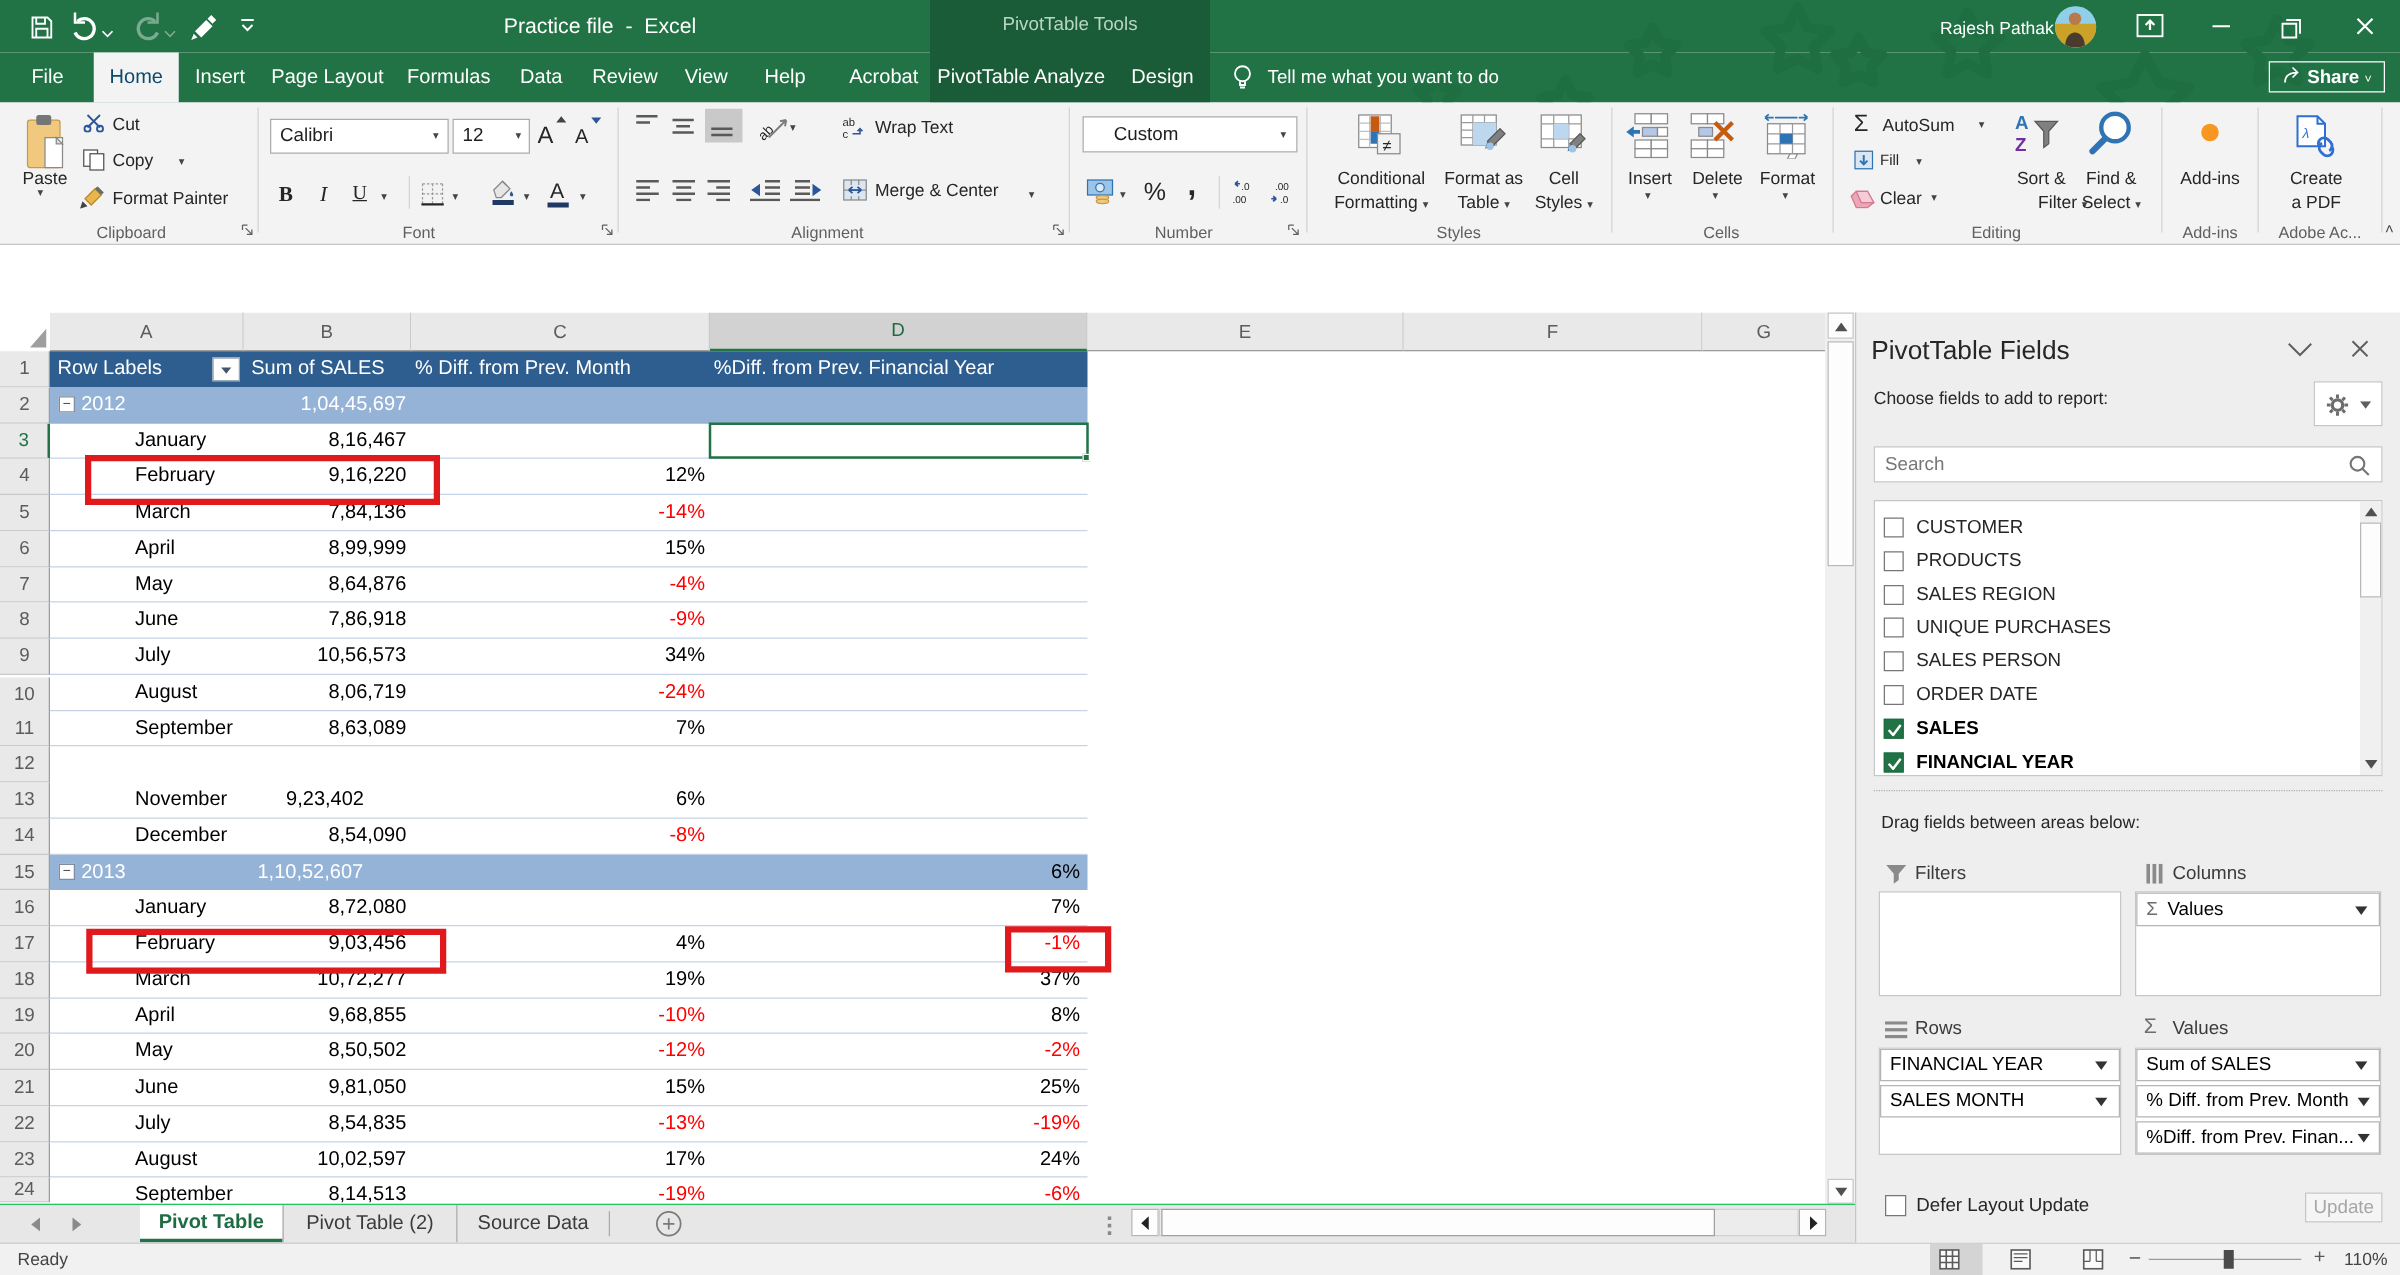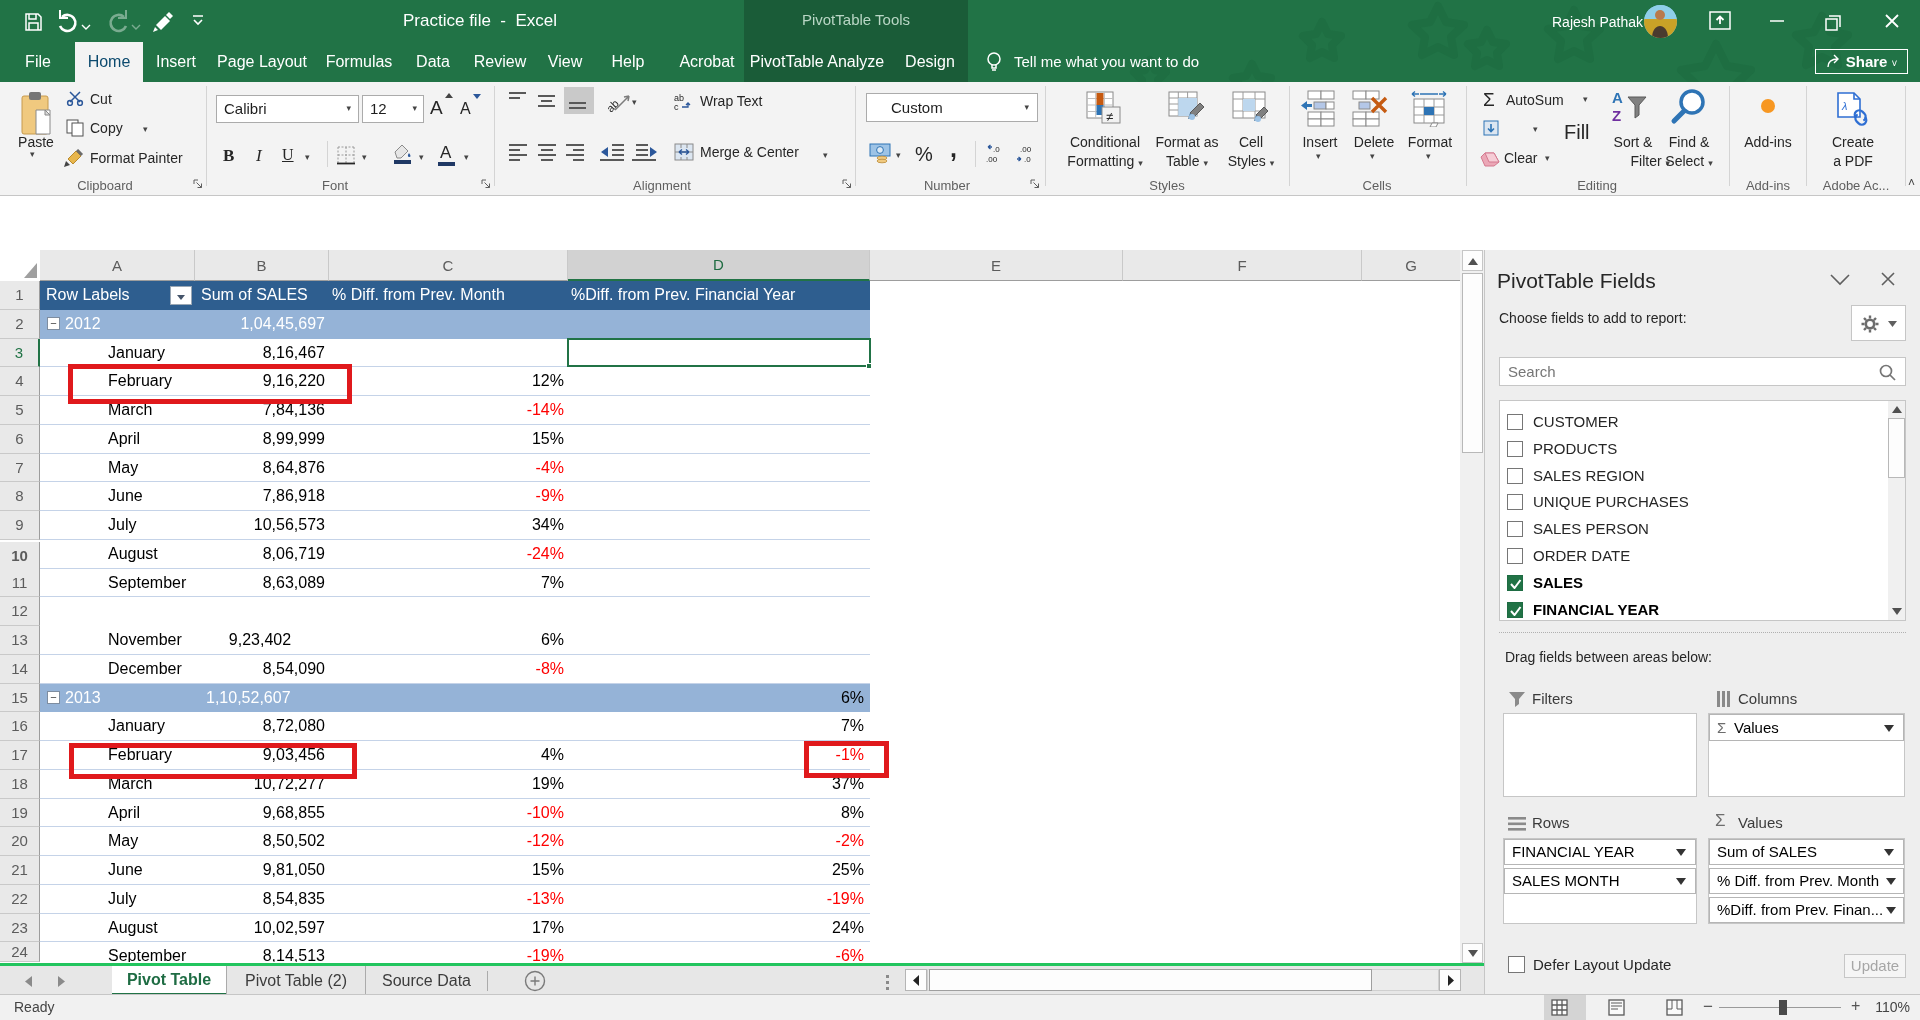--- a/index.html
+++ b/index.html
@@ -36,21 +36,21 @@
 #namebox { position:absolute; left:0px; top:11px; width:130px; height:30px; background:#fff; border:1px solid #d0d0d0; font-size:15px; color:#262626; }
 #ffield { position:absolute; left:166px; top:11px; width:1736px; height:30px; background:#fff; border:1px solid #d0d0d0; }
 
 
 #sheet { position:absolute; left:0; top:250px; width:1460px; height:712px; background:#fff; overflow:hidden; }
 .ch { position:absolute; top:0; height:31px; line-height:31px; text-align:center; color:#5c5c5c; font-size:15px; border-right:1px solid #c9c9c9; border-bottom:1px solid #9d9d9d; background:#e9e9e9; }
 .rh { position:absolute; left:0; width:40px; text-align:center; color:#5c5c5c; font-size:15px; background:#e9e9e9; border-bottom:1px solid #c9c9c9; border-right:1px solid #9d9d9d; }
 .neg { color:#fe0000; }
 
 
-#tabbar { position:absolute; left:0; top:963px; width:1604px; height:31px; background:#e7e7e7; border-top:3px solid #22c55e; }
+#tabbar { position:absolute; left:0; top:963px; width:1604px; height:31px; background:#e7e7e7; border-top:1px solid #22c55e; }
 #statusbar { position:absolute; left:0; top:994px; width:1920px; height:26px; background:#f1f1f1; border-top:1px solid #c6c6c6; font-size:14px; color:#444; }
 
 
 #panel { position:absolute; left:1484px; top:250px; width:436px; height:744px; background:#eeeeee; border-left:1px solid #c6c6c6; }
 #vscroll { position:absolute; left:1460px; top:250px; width:24px; height:713px; background:#f0f0f0; }
 </style>
 </head>
 <body>
 <div id="app">
   <div id="titlebar"></div>
@@ -370,21 +370,21 @@
     <div class="glabel" style="left:1332px;width:90px">Cells</div>
     <div class="gsep" style="left:1466px"></div>
 
     <div class="abs" style="left:1483px;top:7px;font-size:19px;color:#262626">Σ</div>
     <div class="abs" style="left:1506px;top:10px;font-size:14px">AutoSum</div>
     <div class="abs" style="left:1583px;top:12px;font-size:9px;color:#444">▾</div>
     <svg class="icon" style="left:1483px;top:38px" width="16" height="16" viewBox="0 0 16 16">
       <rect x="1" y="1" width="14" height="14" fill="#dce6f1" stroke="#2e74b5"></rect>
       <path d="M8 4 v7 M5 8.5 l3 3 3 -3" stroke="#2e74b5" stroke-width="1.6" fill="none"></path>
     </svg>
-    <div class="abs" style="left:1564px;top:39px;font-size:20px">Fill</div>
+    <div class="abs" style="left:1504px;top:39px;font-size:12px">Fill</div>
     <div class="abs" style="left:1533px;top:42px;font-size:9px;color:#444">▾</div>
     <svg class="icon" style="left:1480px;top:70px" width="20" height="15" viewBox="0 0 20 15">
       <path d="M5 1 h9 l5 9 -5 4 h-9 l-4 -9 z" fill="#eba7b6" stroke="#d4798f"></path>
       <path d="M5 1 l4 9 10 0 -5 -9 z" fill="#f6cdd6" stroke="#d4798f"></path>
     </svg>
     <div class="abs" style="left:1504px;top:68px;font-size:14px">Clear</div>
     <div class="abs" style="left:1545px;top:71px;font-size:9px;color:#444">▾</div>
     <svg class="icon" style="left:1612px;top:7px" width="38" height="38" viewBox="0 0 38 38">
       <text x="0" y="14" font-size="15" fill="#2e74b5" font-weight="bold">A</text>
       <text x="0" y="32" font-size="15" fill="#7030a0" font-weight="bold">Z</text>
@@ -434,21 +434,21 @@
       </svg>
     <div class="rh" style="top:31.0px;height:28.8px;line-height:28.8px;">1</div>
     <div class="rh" style="top:59.8px;height:28.8px;line-height:28.8px;">2</div>
     <div class="rh" style="top:88.5px;height:28.8px;line-height:28.8px;color:#217346;border-right:2px solid #217346;">3</div>
     <div class="rh" style="top:117.2px;height:28.8px;line-height:28.8px;">4</div>
     <div class="rh" style="top:146.0px;height:28.8px;line-height:28.8px;">5</div>
     <div class="rh" style="top:174.8px;height:28.8px;line-height:28.8px;">6</div>
     <div class="rh" style="top:203.5px;height:28.8px;line-height:28.8px;">7</div>
     <div class="rh" style="top:232.2px;height:28.8px;line-height:28.8px;">8</div>
     <div class="rh" style="top:261.0px;height:28.8px;line-height:28.8px;">9</div>
-    <div class="rh" style="top:292px;height:28.8px;line-height:28.8px;font-weight:bold;">10</div>
+    <div class="rh" style="top:292px;height:28.8px;line-height:28.8px;">10</div>
     <div class="rh" style="top:318.5px;height:28.8px;line-height:28.8px;">11</div>
     <div class="rh" style="top:347.2px;height:28.8px;line-height:28.8px;">12</div>
     <div class="rh" style="top:376.0px;height:28.8px;line-height:28.8px;">13</div>
     <div class="rh" style="top:404.8px;height:28.8px;line-height:28.8px;">14</div>
     <div class="rh" style="top:433.5px;height:28.8px;line-height:28.8px;">15</div>
     <div class="rh" style="top:462.2px;height:28.8px;line-height:28.8px;">16</div>
     <div class="rh" style="top:491.0px;height:28.8px;line-height:28.8px;">17</div>
     <div class="rh" style="top:519.8px;height:28.8px;line-height:28.8px;">18</div>
     <div class="rh" style="top:548.5px;height:28.8px;line-height:28.8px;">19</div>
     <div class="rh" style="top:577.2px;height:28.8px;line-height:28.8px;">20</div>

